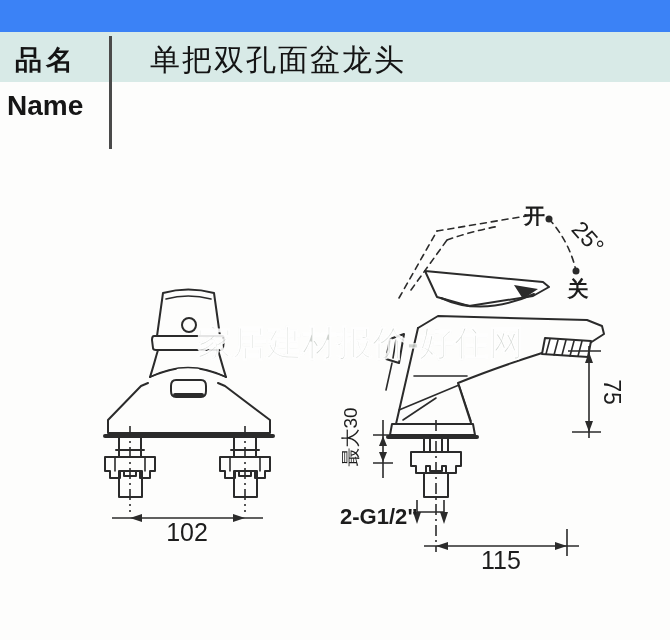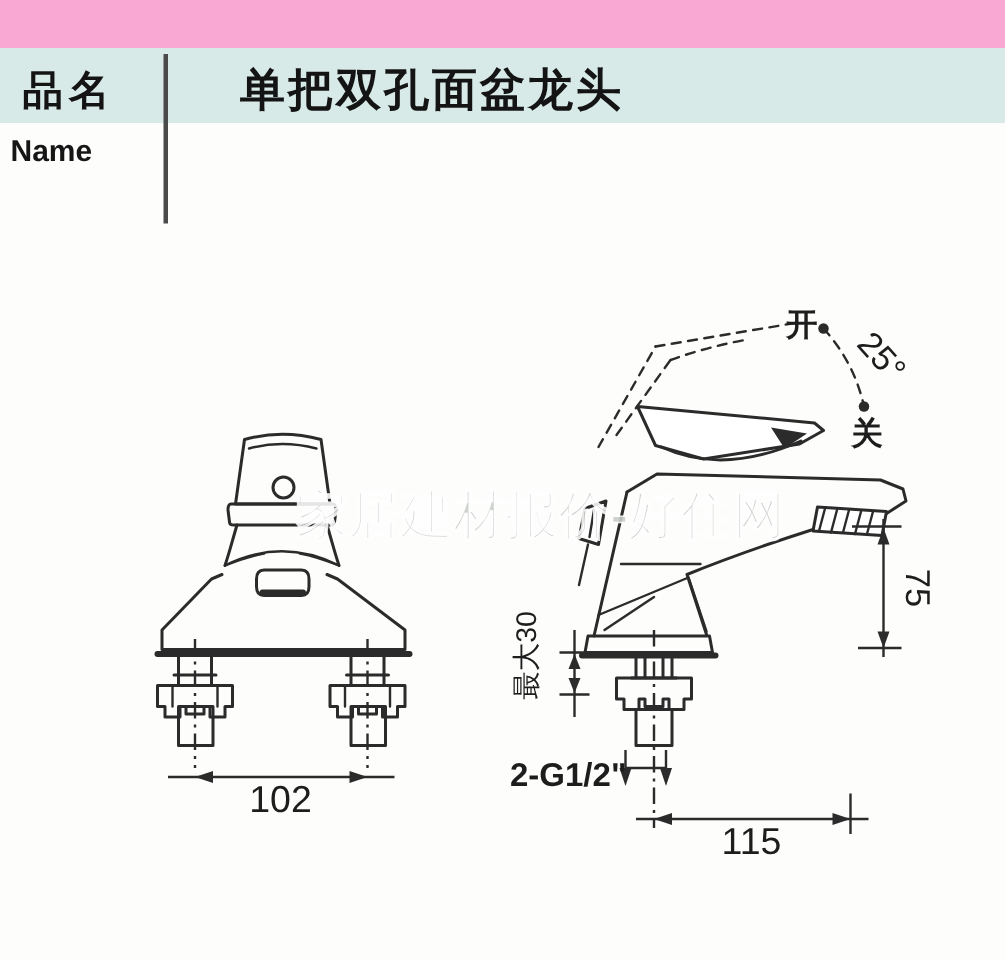--- a/index.html
+++ b/index.html
@@ -4,46 +4,46 @@
 <style>
   * { margin: 0; padding: 0; box-sizing: border-box; }
   html,body { width: 670px; height: 640px; }
   body {
     font-family: "Liberation Sans", "DejaVu Sans", sans-serif;
     background: #f1f5f1;
   }
   .stage {
     position: relative;
     width: 670px; height: 640px;
-    background: #f9a8d4;
+    background: #3b82f6;
     overflow: hidden;
   }
   .content-bg {
     position: absolute; left: 0; top: 81px; width: 670px; height: 559px;
     background: #fdfdfc;
   }
   .band-row1 {
     position: absolute; left: 0; top: 32px; width: 670px; height: 50px;
     background: #d8eae7;
   }
   .hdr-divider {
     position: absolute; left: 109px; top: 36px; width: 3px; height: 113px;
     background: #4a4a4a;
   }
   .lbl-cn {
     position: absolute; left: 15px; top: 42px;
     font-size: 27px; font-weight: bold; color: #141414; letter-spacing: 4px;
   }
   .val-cn {
-    position: absolute; left: 160px; top: 40px;
-    font-size: 30px; font-weight: bold; color: #141414; letter-spacing: 2px;
+    position: absolute; left: 150px; top: 40px;
+    font-size: 30px; font-weight: normal; color: #141414; letter-spacing: 2px;
   }
   .lbl-en {
     position: absolute; left: 7px; top: 90px;
-    font-size: 20px; font-weight: 600; color: #161616;
+    font-size: 28px; font-weight: 600; color: #161616;
   }
   .val-en {
     position: absolute; left: 148px; top: 88px; width: 516px;
     font-size: 27px; font-weight: 600; color: #161616; line-height: 32px;
   }
   svg.drawing { position: absolute; left: 0; top: 0; }
   .ln { stroke: #2b2b2b; stroke-width: 2; fill: none; stroke-linejoin: round; stroke-linecap: round; }
   .lnf { stroke: #2b2b2b; stroke-width: 2; fill: #ffffff; stroke-linejoin: round; }
   .thick { stroke-width: 4; }
   .thin { stroke-width: 1.6; }

